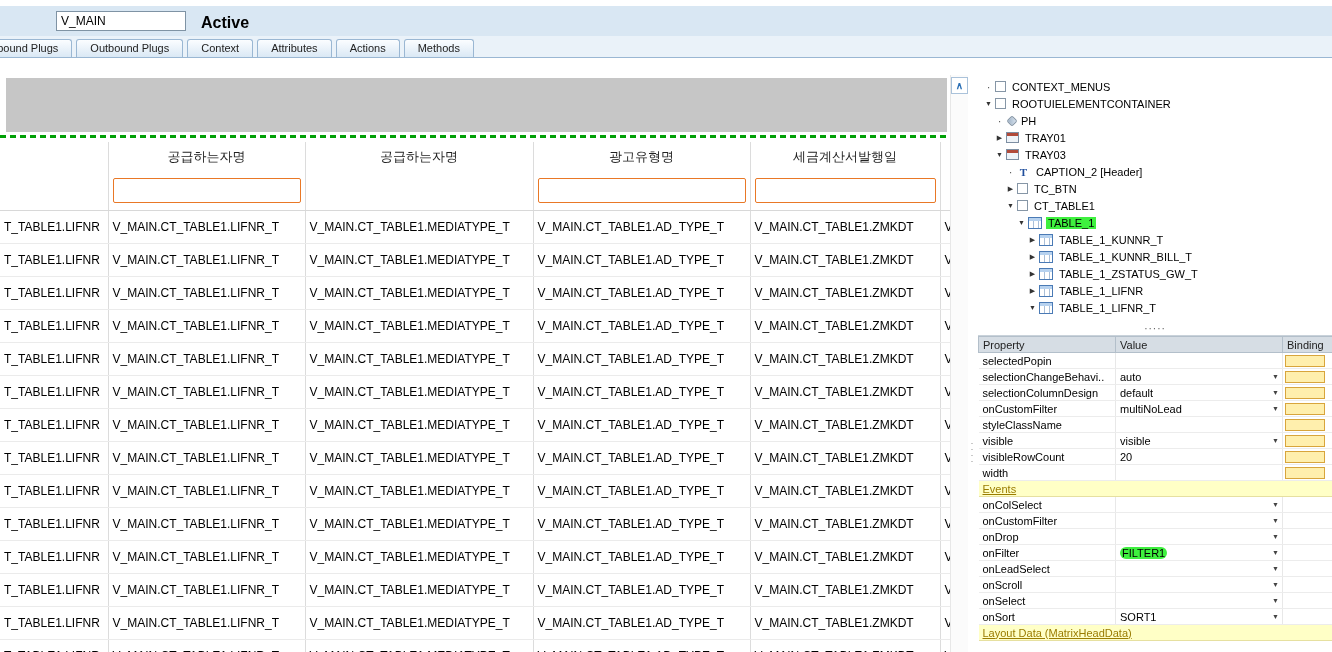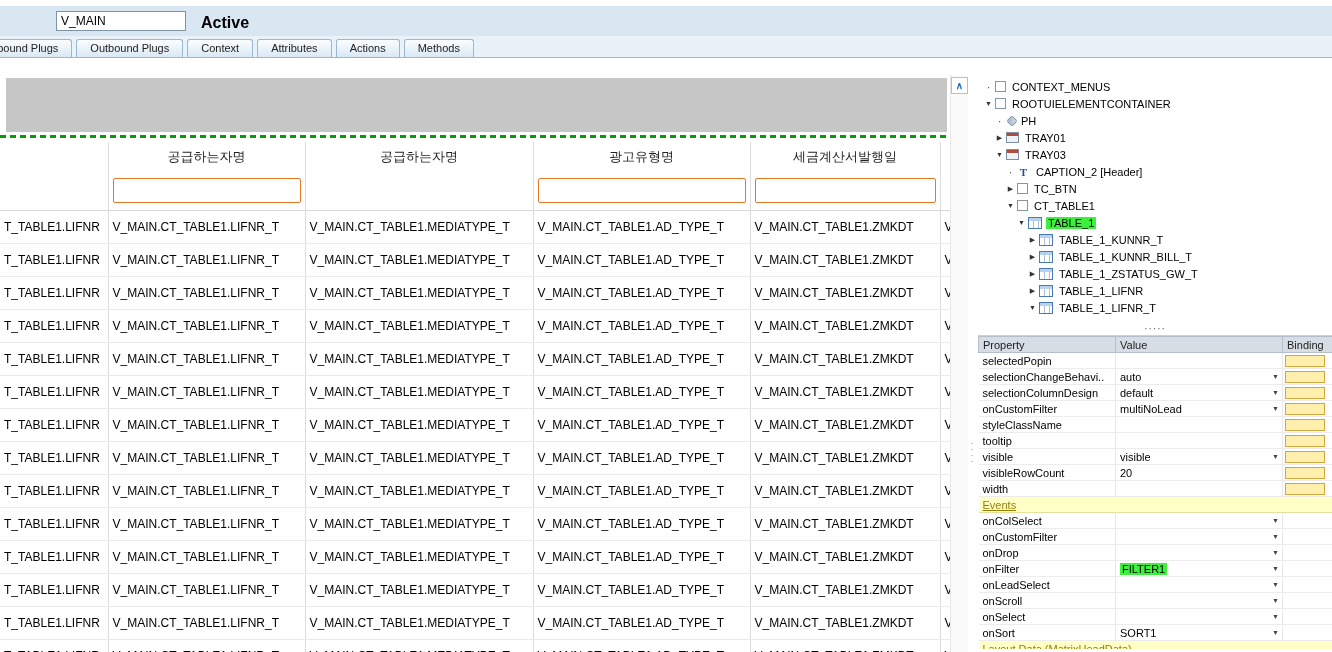--- a/index.html
+++ b/index.html
@@ -77,21 +77,21 @@
   .pgrid th { background:#d6dde4; border:1px solid #b3bfca; font-weight:normal; text-align:left;
               padding:1px 4px; height:16px; color:#222; }
   .pgrid td { height:16px; padding:0 4px; border-bottom:1px solid #ececec;
               white-space:nowrap; overflow:hidden; color:#000; }
   .pgrid td.val { position:relative; border-left:1px solid #e8e8e8; }
   .pgrid td.bind { border-left:1px solid #e8e8e8; padding:0 2px; }
   .dd { position:absolute; right:3px; top:4px; font-size:7px; color:#444; }
   .bindbox { width:40px; height:12px; background:#ffefad; border:1px solid #d8a53c; }
   .sectionrow td { background:#ffffc6; color:#9a7c00; text-decoration:underline;
                    border-bottom:1px solid #e6e0a0;margin-top:32px; }
-  .hlval { background:#3ef03e; padding:0 2px; }
+  .hlval { background:#3ef03e; padding:0 2px;border-radius:6px; }
 </style>
 </head>
 <body>
 
 <div class="topbar">
   <input class="viewname" value="V_MAIN" style="">
   <span class="status">Active</span>
 </div>
 
 <div class="tabstrip"><div class="tab clipped">Inbound Plugs</div><div class="tab">Outbound Plugs</div><div class="tab">Context</div><div class="tab">Attributes</div><div class="tab">Actions</div><div class="tab">Methods</div></div>
@@ -371,27 +371,20 @@
             </td>
           </tr>
           <tr>
             <td>styleClassName</td>
             <td class="val"></td>
             <td class="bind">
               <div class="bindbox"></div>
             </td>
           </tr>
           <tr>
-            <td>tooltip</td>
-            <td class="val"></td>
-            <td class="bind">
-              <div class="bindbox"></div>
-            </td>
-          </tr>
-          <tr>
             <td>visible</td>
             <td class="val"><span>visible</span><span class="dd">▼</span></td>
             <td class="bind">
               <div class="bindbox"></div>
             </td>
           </tr>
           <tr>
             <td>visibleRowCount</td>
             <td class="val"><span>20</span></td>
             <td class="bind">

